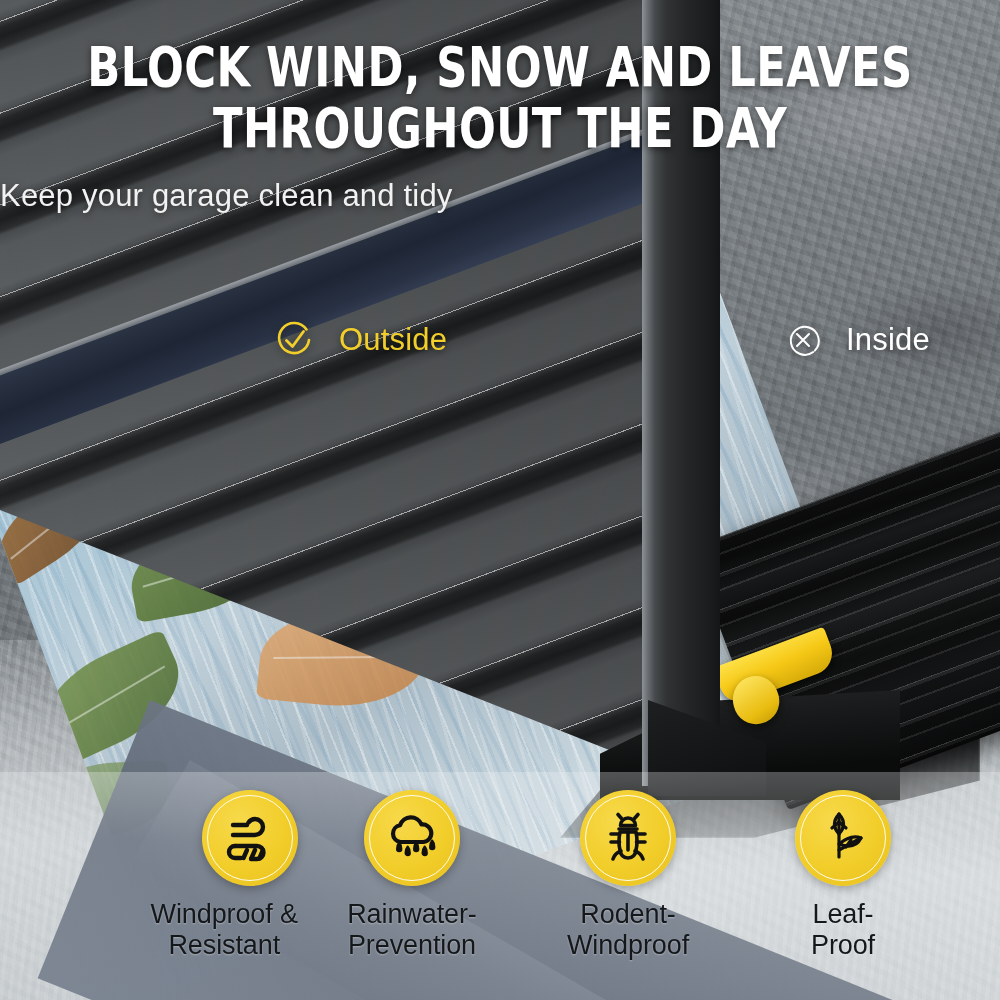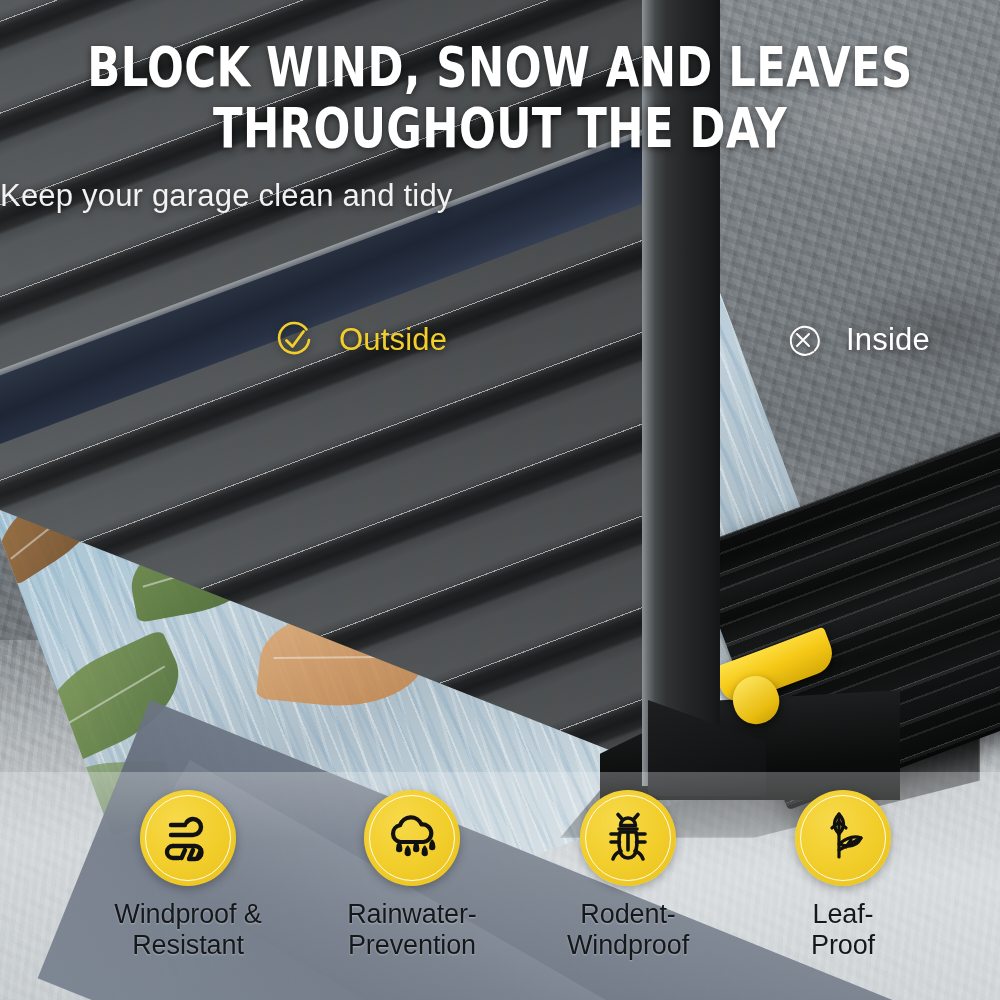--- a/index.html
+++ b/index.html
@@ -229,21 +229,21 @@
   .badge::after {
     content:""; position:absolute; inset:5px; border-radius:50%;
     border:1.6px solid rgba(255,255,255,.92);
   }
   .badge svg { display:block; position:relative; z-index:2; }
   .feat-label {
     margin-top:13px; color:#15181b; font-size:27px; line-height:1.14;
     font-weight:400; letter-spacing:-.1px;
     text-shadow:0 1px 2px rgba(255,255,255,.35);
   }
-  #feat-0 { left:78px;  top:0; }
+  #feat-0 { left:78px;  top:0;align-items:flex-end; }
   #feat-1 { left:302px; top:0; }
   #feat-2 { left:518px; top:0; }
   #feat-3 { left:733px; top:0; }
 </style>
 </head>
 <body>
 
 <div id="stage">
 
   <div class="layer" id="concrete"></div>

